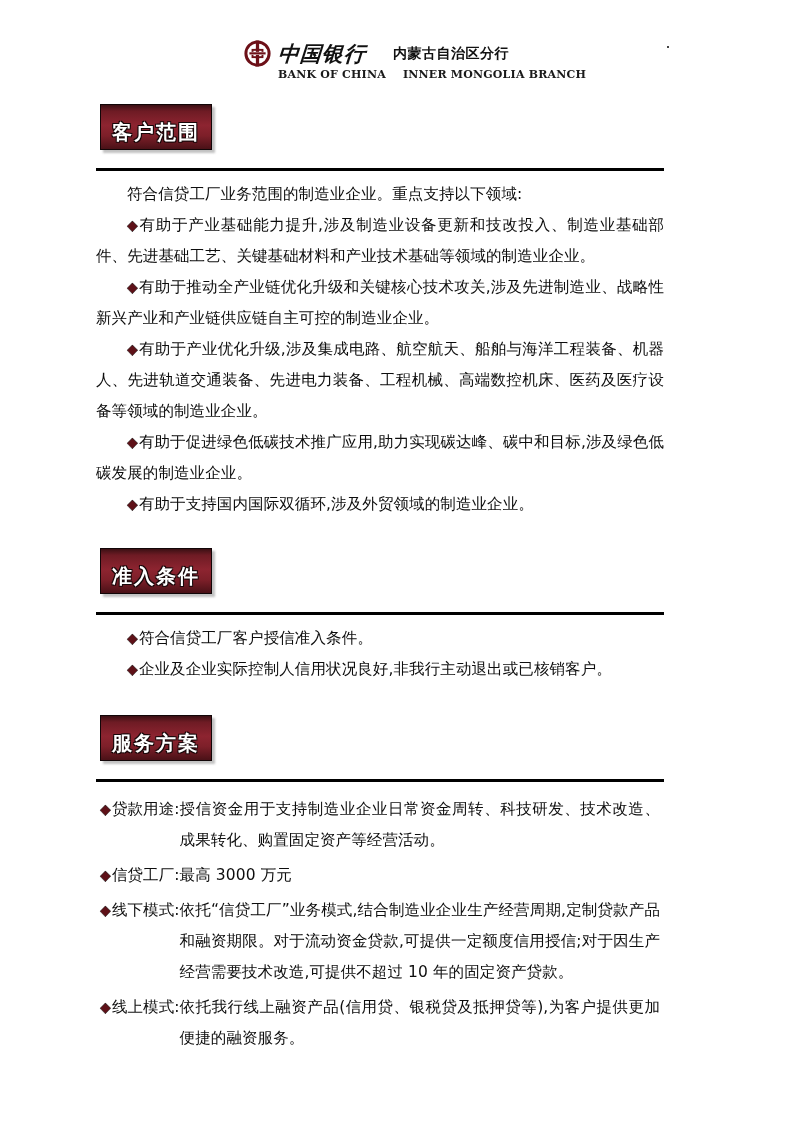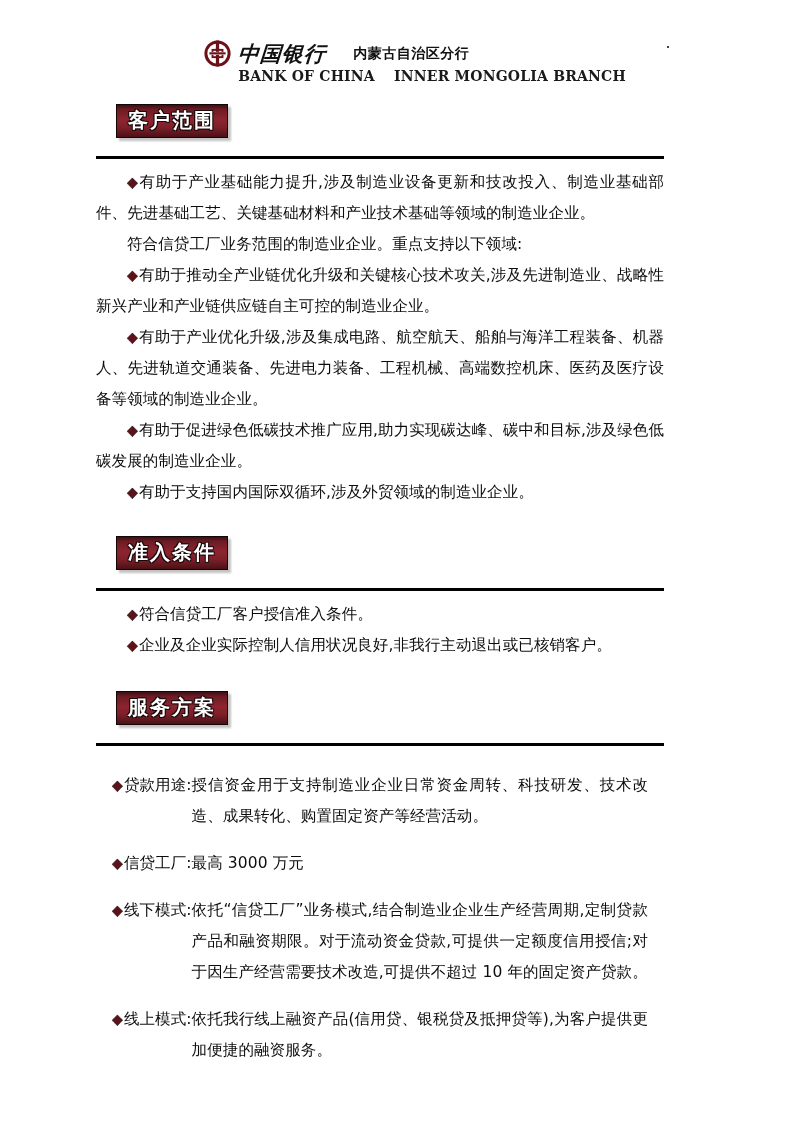--- a/index.html
+++ b/index.html
@@ -68,21 +68,21 @@
     font-size: 14px;
     font-weight: bold;
     color: #111111;
     line-height: 1;
     white-space: nowrap;
     letter-spacing: 0.5px;
     margin-left: 20px;
   }
   .logo-en-row {
     font-family: "DejaVu Serif", "Liberation Serif", serif;
-    font-size: 14px;
+    font-size: 11px;
     font-weight: bold;
     color: #1a1a1a;
     white-space: nowrap;
     margin-top: 2px;
     margin-left: 34px;
     letter-spacing: 0.2px;
   }
   .logo-en-sep {
     display: inline-block;
     width: 9px;
@@ -102,22 +102,22 @@
     left: 96px;
     top: 104px;
     width: 568px;
   }
 
   
   .section { margin: 0; }
   .section-badge {
     display: inline-block;
     position: relative;
-    left: 20px;
-    padding: 4px 11px 5px 11px;
+    left: 4px;
+    padding: 16px 11px 5px 11px;
     background: linear-gradient(180deg, #3b1014 0%, #6e1b24 14%, #8d2430 46%, #7d1f29 70%, #4a1117 100%);
     border: 1.5px solid #120608;
     box-shadow: 3px 3px 2px rgba(120,120,120,0.45);
     line-height: 1;
   }
   .section-badge-text {
     font-family: "DejaVu Sans", "Liberation Sans", sans-serif;
     font-size: 20px;
     font-weight: bold;
     color: #ffffff;
@@ -159,21 +159,21 @@
     margin-right: 1px;
   }
 
   
   .kv-row {
     display: flex;
     align-items: flex-start;
     font-size: 15.5px;
     line-height: 31px;
     color: #0d0d0d;
-    margin: 16px;
+    margin: 4px;
   }
   .kv-label {
     flex: 0 0 auto;
     white-space: nowrap;
     letter-spacing: 0.1px;
   }
   .kv-value {
     flex: 1 1 auto;
     text-align: justify;
     text-justify: inter-character;
@@ -213,22 +213,22 @@
   <div class="logo-dot"></div>
 
   <div class="content">
 
     <div class="section">
       <div class="section-badge">
         <span class="section-badge-text">客户范围</span>
       </div>
       <div class="section-rule"></div>
       <div class="section-body">
+        <p class="para para-indent"><span>符合信贷工厂业务范围的制造业企业。重点支持以下领域:</span></p>
         <p class="para para-indent"><span class="bullet">◆</span><span>有助于产业基础能力提升,涉及制造业设备更新和技改投入、制造业基础部件、先进基础工艺、关键基础材料和产业技术基础等领域的制造业企业。</span></p>
-        <p class="para para-indent"><span>符合信贷工厂业务范围的制造业企业。重点支持以下领域:</span></p>
         <p class="para para-indent"><span class="bullet">◆</span><span>有助于推动全产业链优化升级和关键核心技术攻关,涉及先进制造业、战略性新兴产业和产业链供应链自主可控的制造业企业。</span></p>
         <p class="para para-indent"><span class="bullet">◆</span><span>有助于产业优化升级,涉及集成电路、航空航天、船舶与海洋工程装备、机器人、先进轨道交通装备、先进电力装备、工程机械、高端数控机床、医药及医疗设备等领域的制造业企业。</span></p>
         <p class="para para-indent"><span class="bullet">◆</span><span>有助于促进绿色低碳技术推广应用,助力实现碳达峰、碳中和目标,涉及绿色低碳发展的制造业企业。</span></p>
         <p class="para para-indent"><span class="bullet">◆</span><span>有助于支持国内国际双循环,涉及外贸领域的制造业企业。</span></p>
       </div>
     </div>
 
     <div class="gap-after-sec1"></div>
 
     <div class="section">

